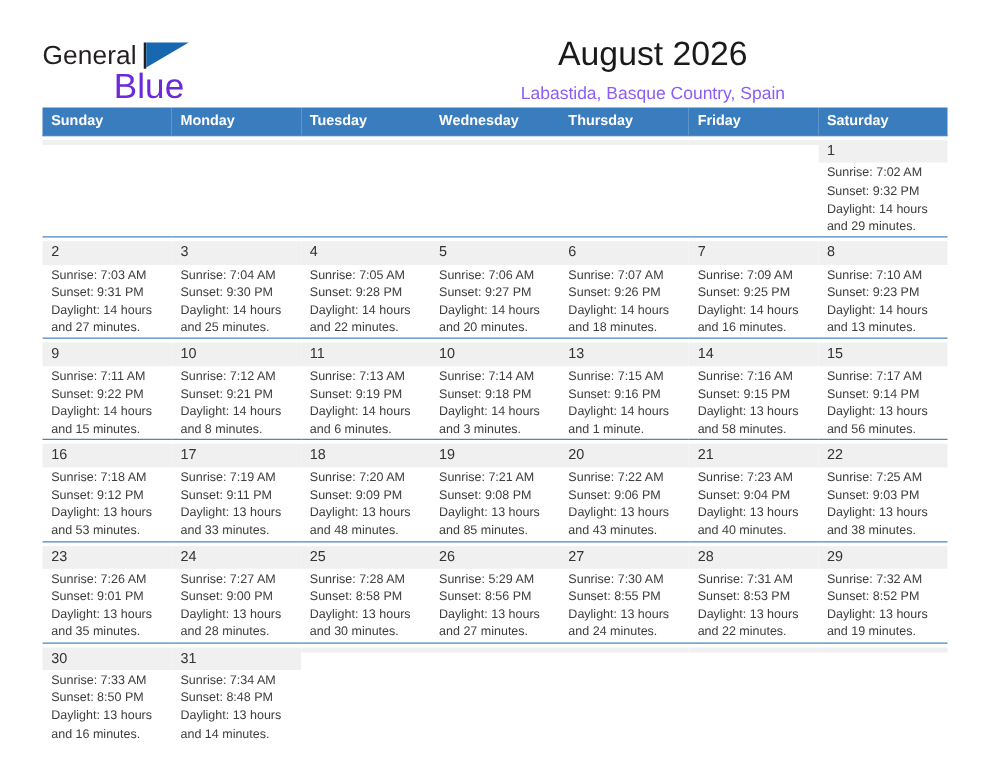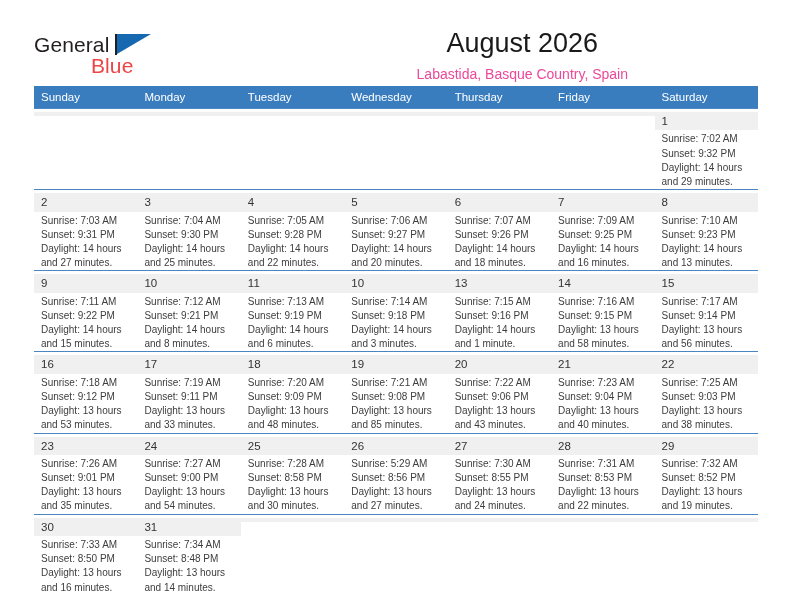--- a/index.html
+++ b/index.html
@@ -34,22 +34,22 @@
   .brand-general {
     position: absolute;
     left: 0; top: 6px;
     font-size: 21px;
     color: #231f20;
     letter-spacing: .1px;
   }
   .brand-blue {
     position: absolute;
     left: 57px; top: 27px;
-    font-size: 21px;
-    color: #ef4444;
+    font-size: 28px;
+    color: #6d28d9;
     letter-spacing: .1px;
   }
   .brand-triangle {
     position: absolute;
     left: 83px; top: 6px;
     width: 0; height: 0;
     border-left: 34px solid #1668b0;
     border-bottom: 20px solid transparent;
   }
   .brand-bar {
@@ -64,36 +64,36 @@
   }
   .cal-title {
     font-size: 27px;
     color: #1a1a1a;
     line-height: 1.12;
     font-weight: normal;
     margin: 0;
   }
   .cal-subtitle {
     font-size: 14px;
-    color: #ec4899;
+    color: #8b5cf6;
     margin-top: 8px;
   }
 
   
   .calendar {
     margin: 12px 34px 0 34px;
     width: 724px;
     border-collapse: collapse;
     table-layout: fixed;
   }
   .calendar thead th {
     background: #3a7dbf;
     color: #ffffff;
     font-size: 11.5px;
-    font-weight: normal;
+    font-weight: bold;
     text-align: left;
     padding: 5px 0 5px 7px;
     height: 22px;
     border: none;
   }
   .calendar td {
     vertical-align: top;
     width: 103.4px;
     height: 72.5px;
     padding: 0;
@@ -448,21 +448,21 @@
               </div>
             </div>
           </td>
           <td>
             <div class="cell-inner">
               <span class="daynum">24</span>
               <div class="lines">
                 <div>Sunrise: 7:27 AM</div>
                 <div>Sunset: 9:00 PM</div>
                 <div>Daylight: 13 hours</div>
-                <div>and 54 minutes.</div>
+                <div>and 28 minutes.</div>
               </div>
             </div>
           </td>
           <td>
             <div class="cell-inner">
               <span class="daynum">25</span>
               <div class="lines">
                 <div>Sunrise: 7:28 AM</div>
                 <div>Sunset: 8:58 PM</div>
                 <div>Daylight: 13 hours</div>

